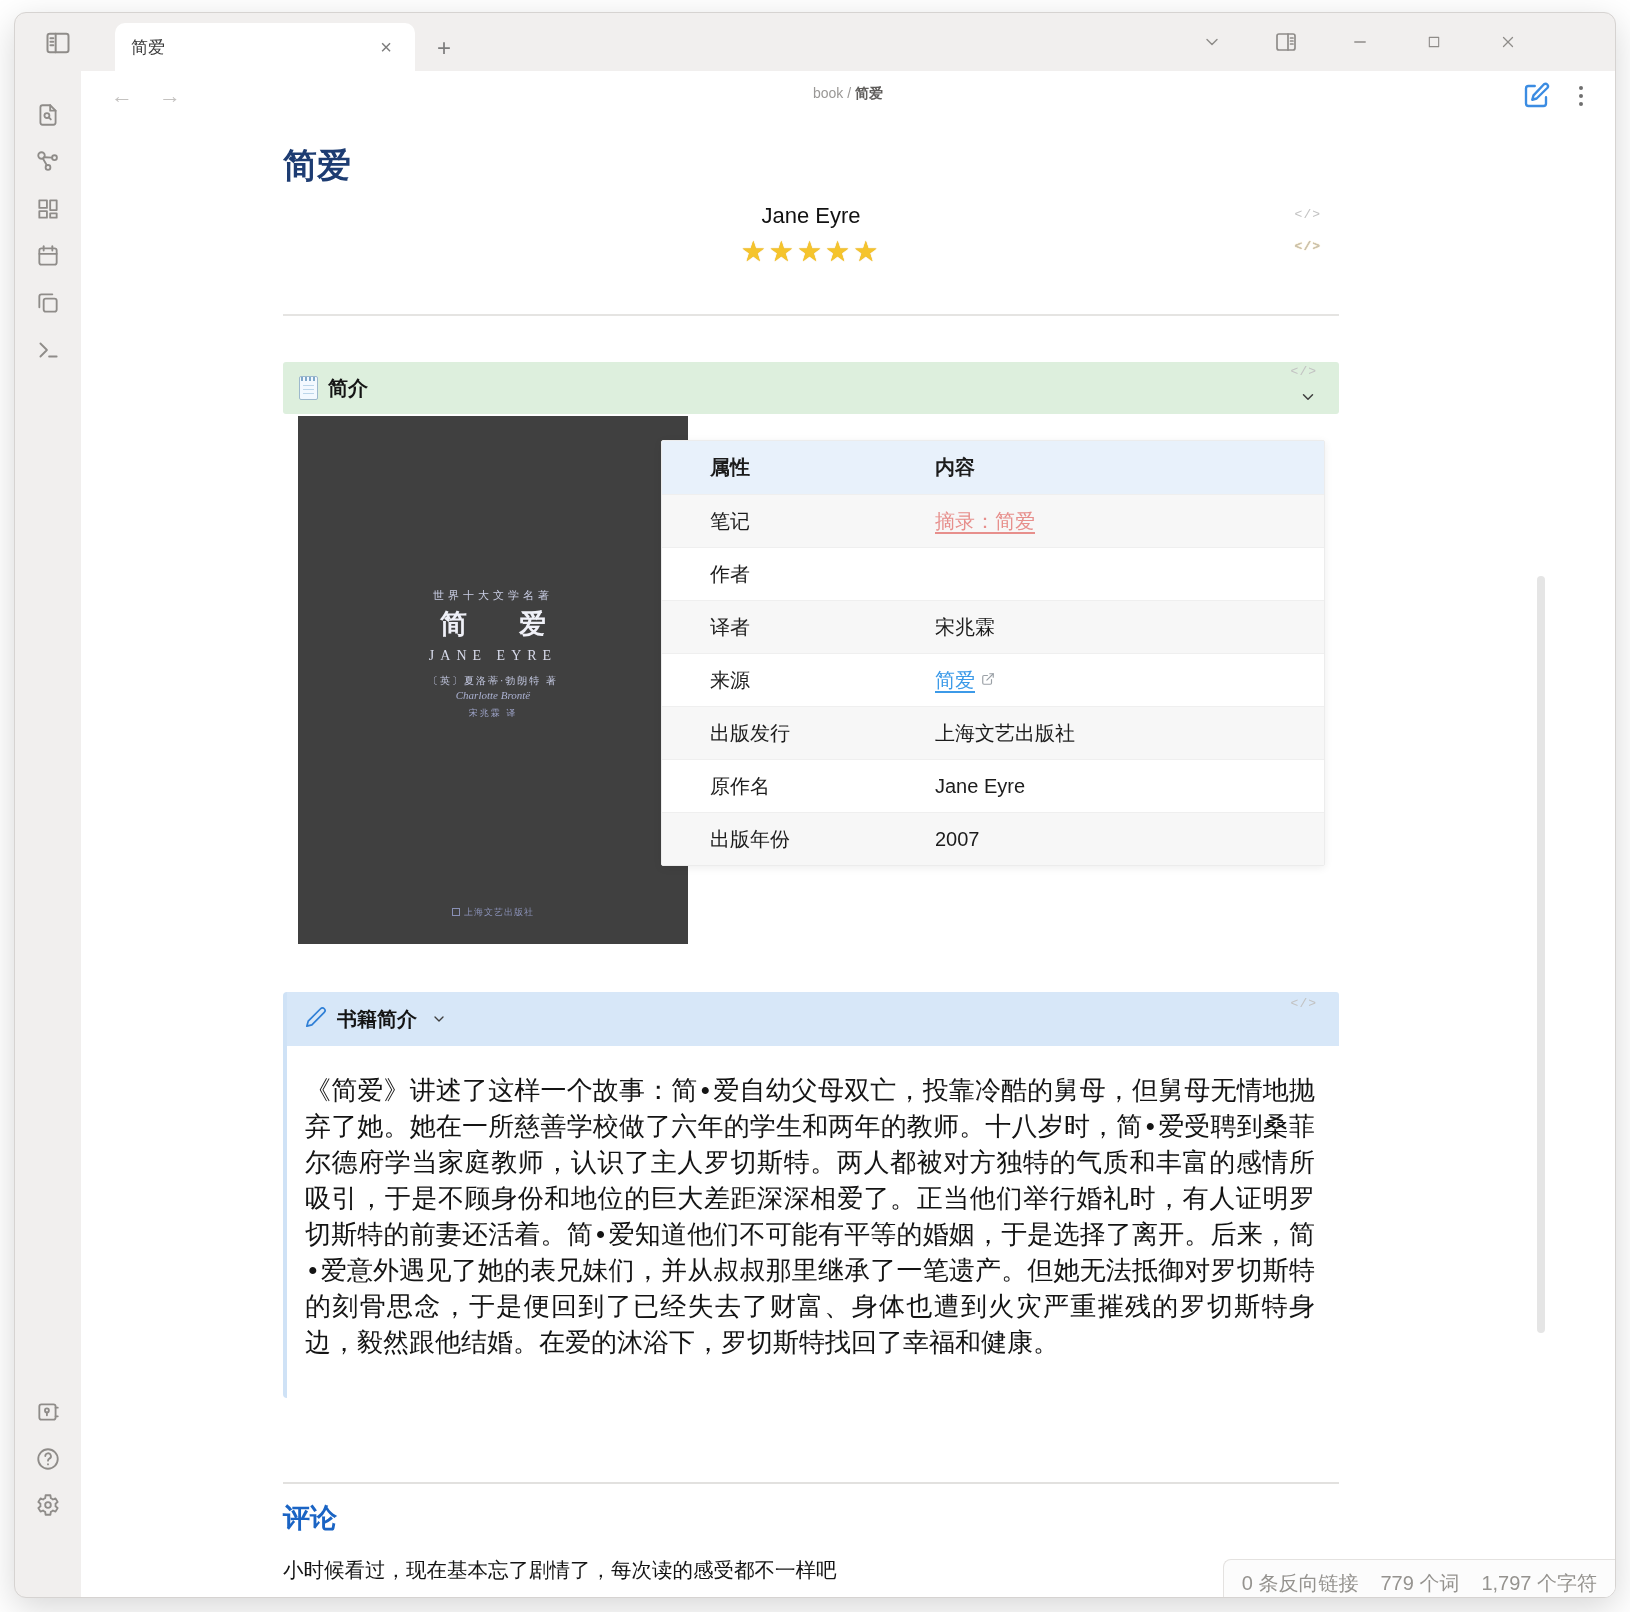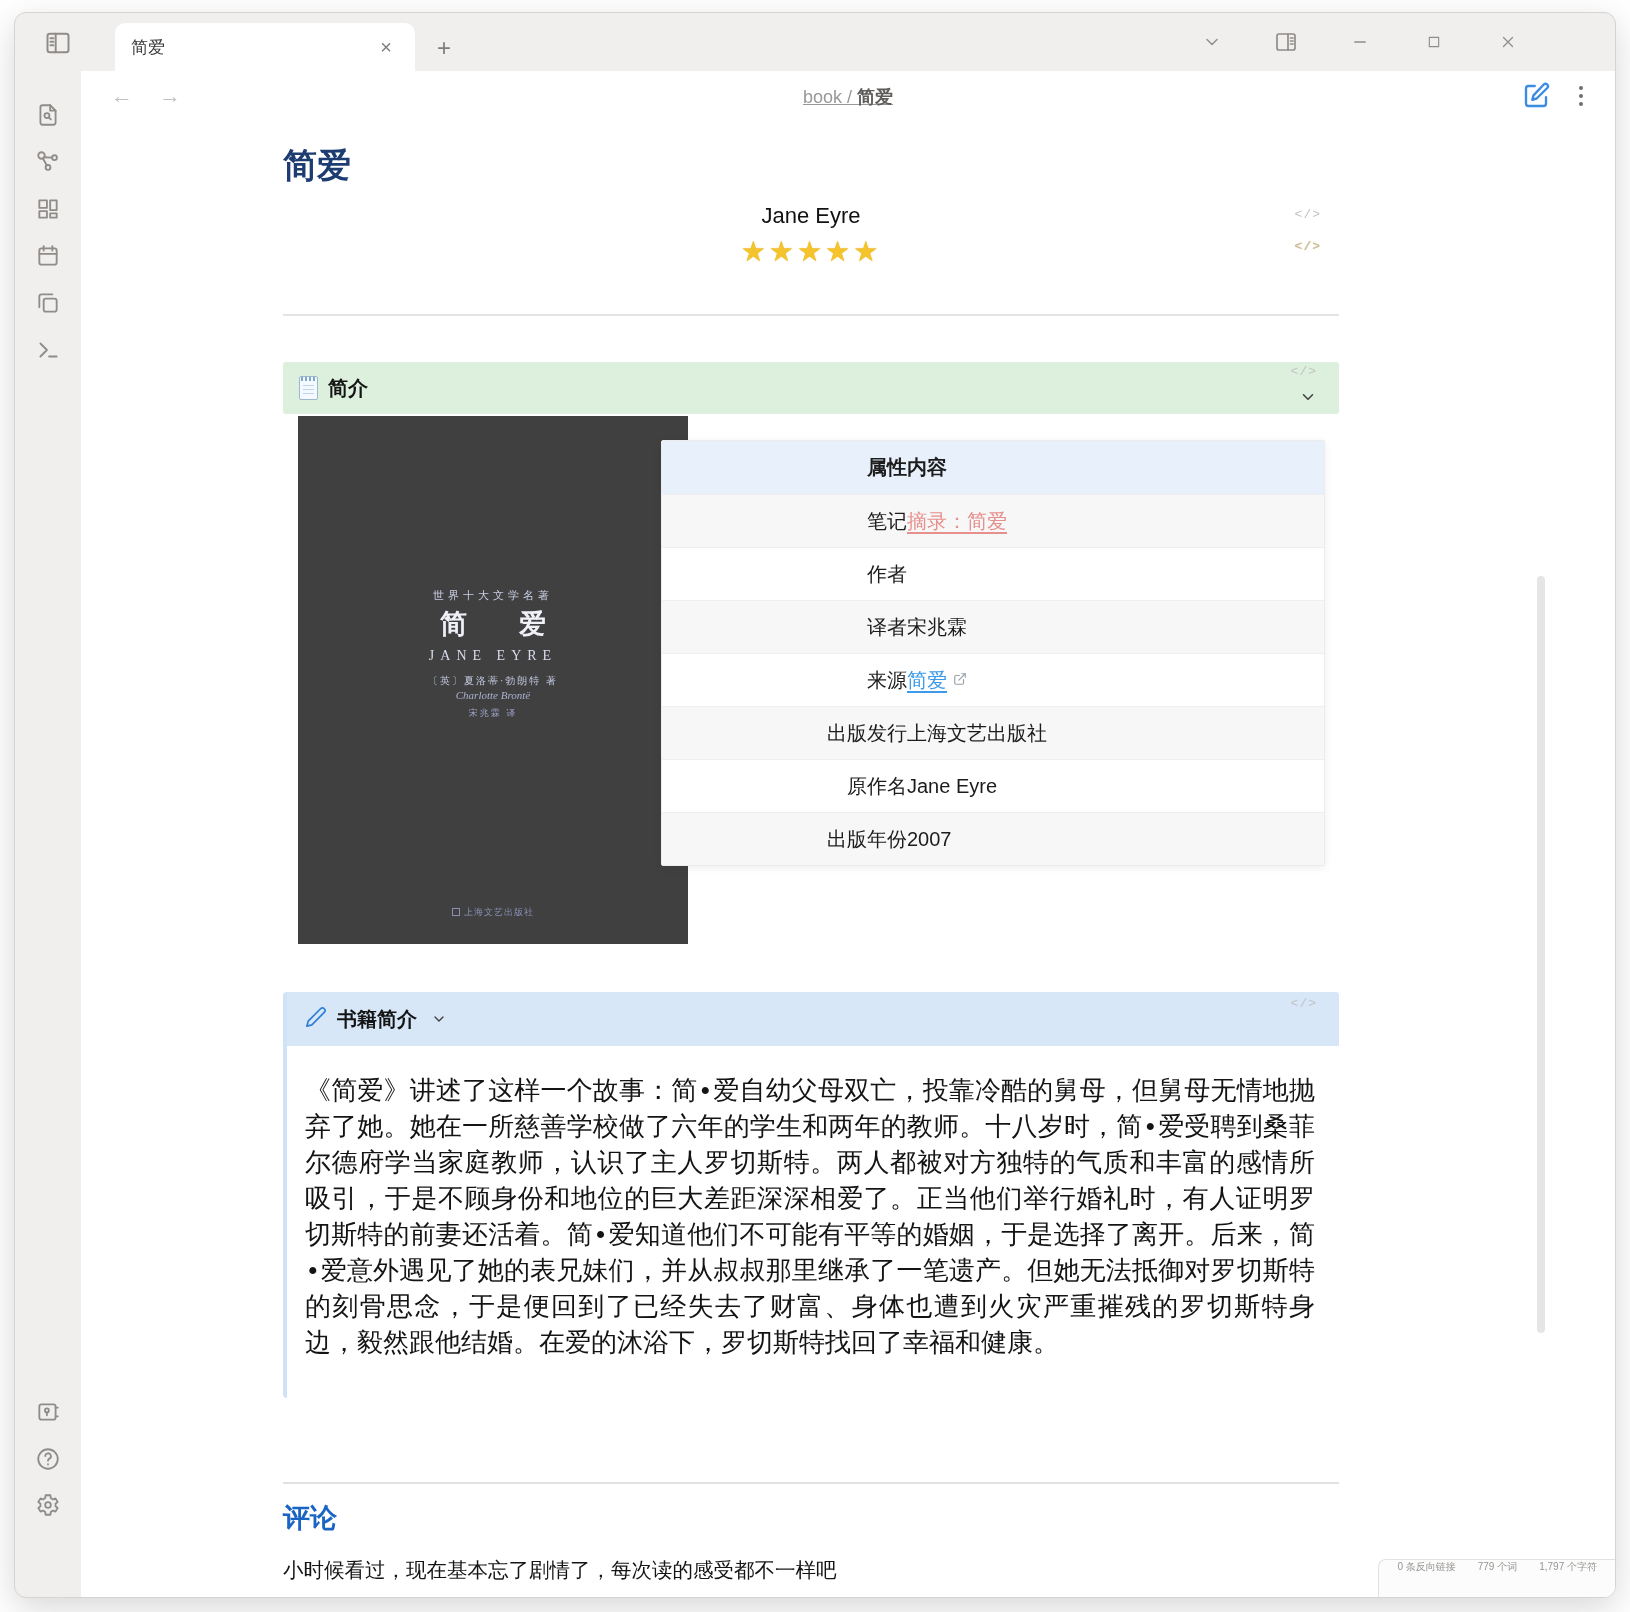--- a/index.html
+++ b/index.html
@@ -23,21 +23,21 @@
   
   .rail { position:absolute; left:0; top:58px; bottom:0; width:66px; }
   .rail-icon { position:absolute; left:17px; width:32px; height:32px; display:flex; align-items:center; justify-content:center; cursor:pointer; }
   svg.ic { stroke:#8f8c89; stroke-width:1.7; fill:none; stroke-linecap:round; stroke-linejoin:round; }
 
   
   .main { position:absolute; left:66px; top:58px; right:0; bottom:0; background:#fff; }
   .viewhead { position:absolute; left:0; top:0; right:0; height:52px; background:#fff; }
   .nav-arrows { position:absolute; left:30px; top:12px; display:flex; gap:26px; color:#c4c2c0; font-size:22px; }
   .nav-arrows span { cursor:pointer; }
-  .crumb { position:absolute; left:0; right:0; top:14px; text-align:center; font-size:18px; color:#9a9896;text-decoration:underline; }
+  .crumb { position:absolute; left:0; right:0; top:14px; text-align:center; font-size:14px; color:#9a9896; }
   .crumb b { color:#5f5d5b; font-weight:700; }
   .viewhead-right { position:absolute; right:26px; top:10px; display:flex; align-items:center; gap:22px; }
   .edit-btn { width:30px; height:30px; cursor:pointer; }
   .kebab { width:16px; height:30px; display:flex; flex-direction:column; align-items:center; justify-content:center; gap:4px; cursor:pointer; }
   .kebab i { width:4px; height:4px; border-radius:50%; background:#6f6f6f; }
 
   
   .content { position:absolute; left:202px; top:52px; width:1056px; }
   h1.note-title { font-size:34px; font-weight:700; color:#1d3c72; margin-top:20px; font-family:"Liberation Sans",sans-serif; }
   .subtitle-line, .stars-line { position:relative; text-align:center; }
@@ -77,42 +77,42 @@
   .cv-pub    { top:490px; font-size:9px; letter-spacing:1px; color:#8990b5; }
   .cv-pub i  { display:inline-block; width:8px; height:8px; border:1px solid #8990b5; vertical-align:-1px; margin-right:4px; font-style:normal; }
 
   
   .ptable { position:absolute; left:378px; top:26px; width:664px; border:1px solid #ececec;
     box-shadow:0 2px 8px rgba(0,0,0,.07); border-radius:2px; background:#fff; }
   .prow { display:flex; height:53px; align-items:center; font-size:20px; color:#1c1c1c; border-top:1px solid #efefef; }
   .prow:first-child { border-top:none; background:#e8f1fb; font-weight:700; }
   .prow:nth-child(even) { background:#f7f7f7; }
   .prow:nth-child(odd):not(:first-child) { background:#fff; }
-  .pc1 { width:245px; padding-left:18px; flex:none;text-align:right; }
+  .pc1 { width:273px; padding-left:48px; flex:none; }
   .pc2 { flex:1; padding-right:10px; }
   .link-pink { color:#e78f8c; text-decoration:underline; text-underline-offset:4px; cursor:pointer; }
   .link-blue { color:#3c9ae8; text-decoration:underline; text-underline-offset:4px; cursor:pointer; }
   .ext-ic { display:inline-block; margin-left:6px; vertical-align:1px; }
 
   
   .callout-blue { position:relative; margin-top:30px; border-left:4px solid #cfe2f6; border-radius:4px; }
   .cb-head { height:54px; background:#d7e7f8; border-radius:0 3px 0 0; display:flex; align-items:center; padding:0 18px; gap:10px; cursor:pointer; }
   .cb-title { font-size:20px; font-weight:700; color:#141414; }
   .cb-chev { margin-left:4px; margin-top:3px; }
   .cb-code { position:absolute; right:22px; top:4px; }
   .cb-body { padding:28px 24px 36px 18px; font-size:26px; line-height:36px; color:#141414; text-align:justify;font-family:Liberation Mono, monospace; }
 
   
   h2.comments { margin-top:16px; font-size:27px; font-weight:700; color:#1a64c4; }
   .comment-text { margin-top:20px; font-size:20.5px; color:#141414; }
 
   
   .statusbar { position:absolute; right:0; bottom:0; height:38px; background:#fcfcfc;
     border:1px solid #e4e2e0; border-right:none; border-bottom:none; border-radius:8px 0 0 0;
-    display:flex; align-items:flex-start; padding:0 18px; gap:22px; font-size:10px; color:#95938f; }
+    display:flex; align-items:flex-end; padding:0 18px; gap:22px; font-size:20px; color:#95938f; }
 
   .scrollbar { position:absolute; right:70px; top:505px; width:8px; height:757px; background:#dcdcdc; border-radius:4px; opacity:.75; cursor:pointer; }
 
   .chev-svg { stroke:#3e3e3e; stroke-width:2; fill:none; stroke-linecap:round; stroke-linejoin:round; }
 </style>
 </head>
 <body>
 
 <div class="window">
 

